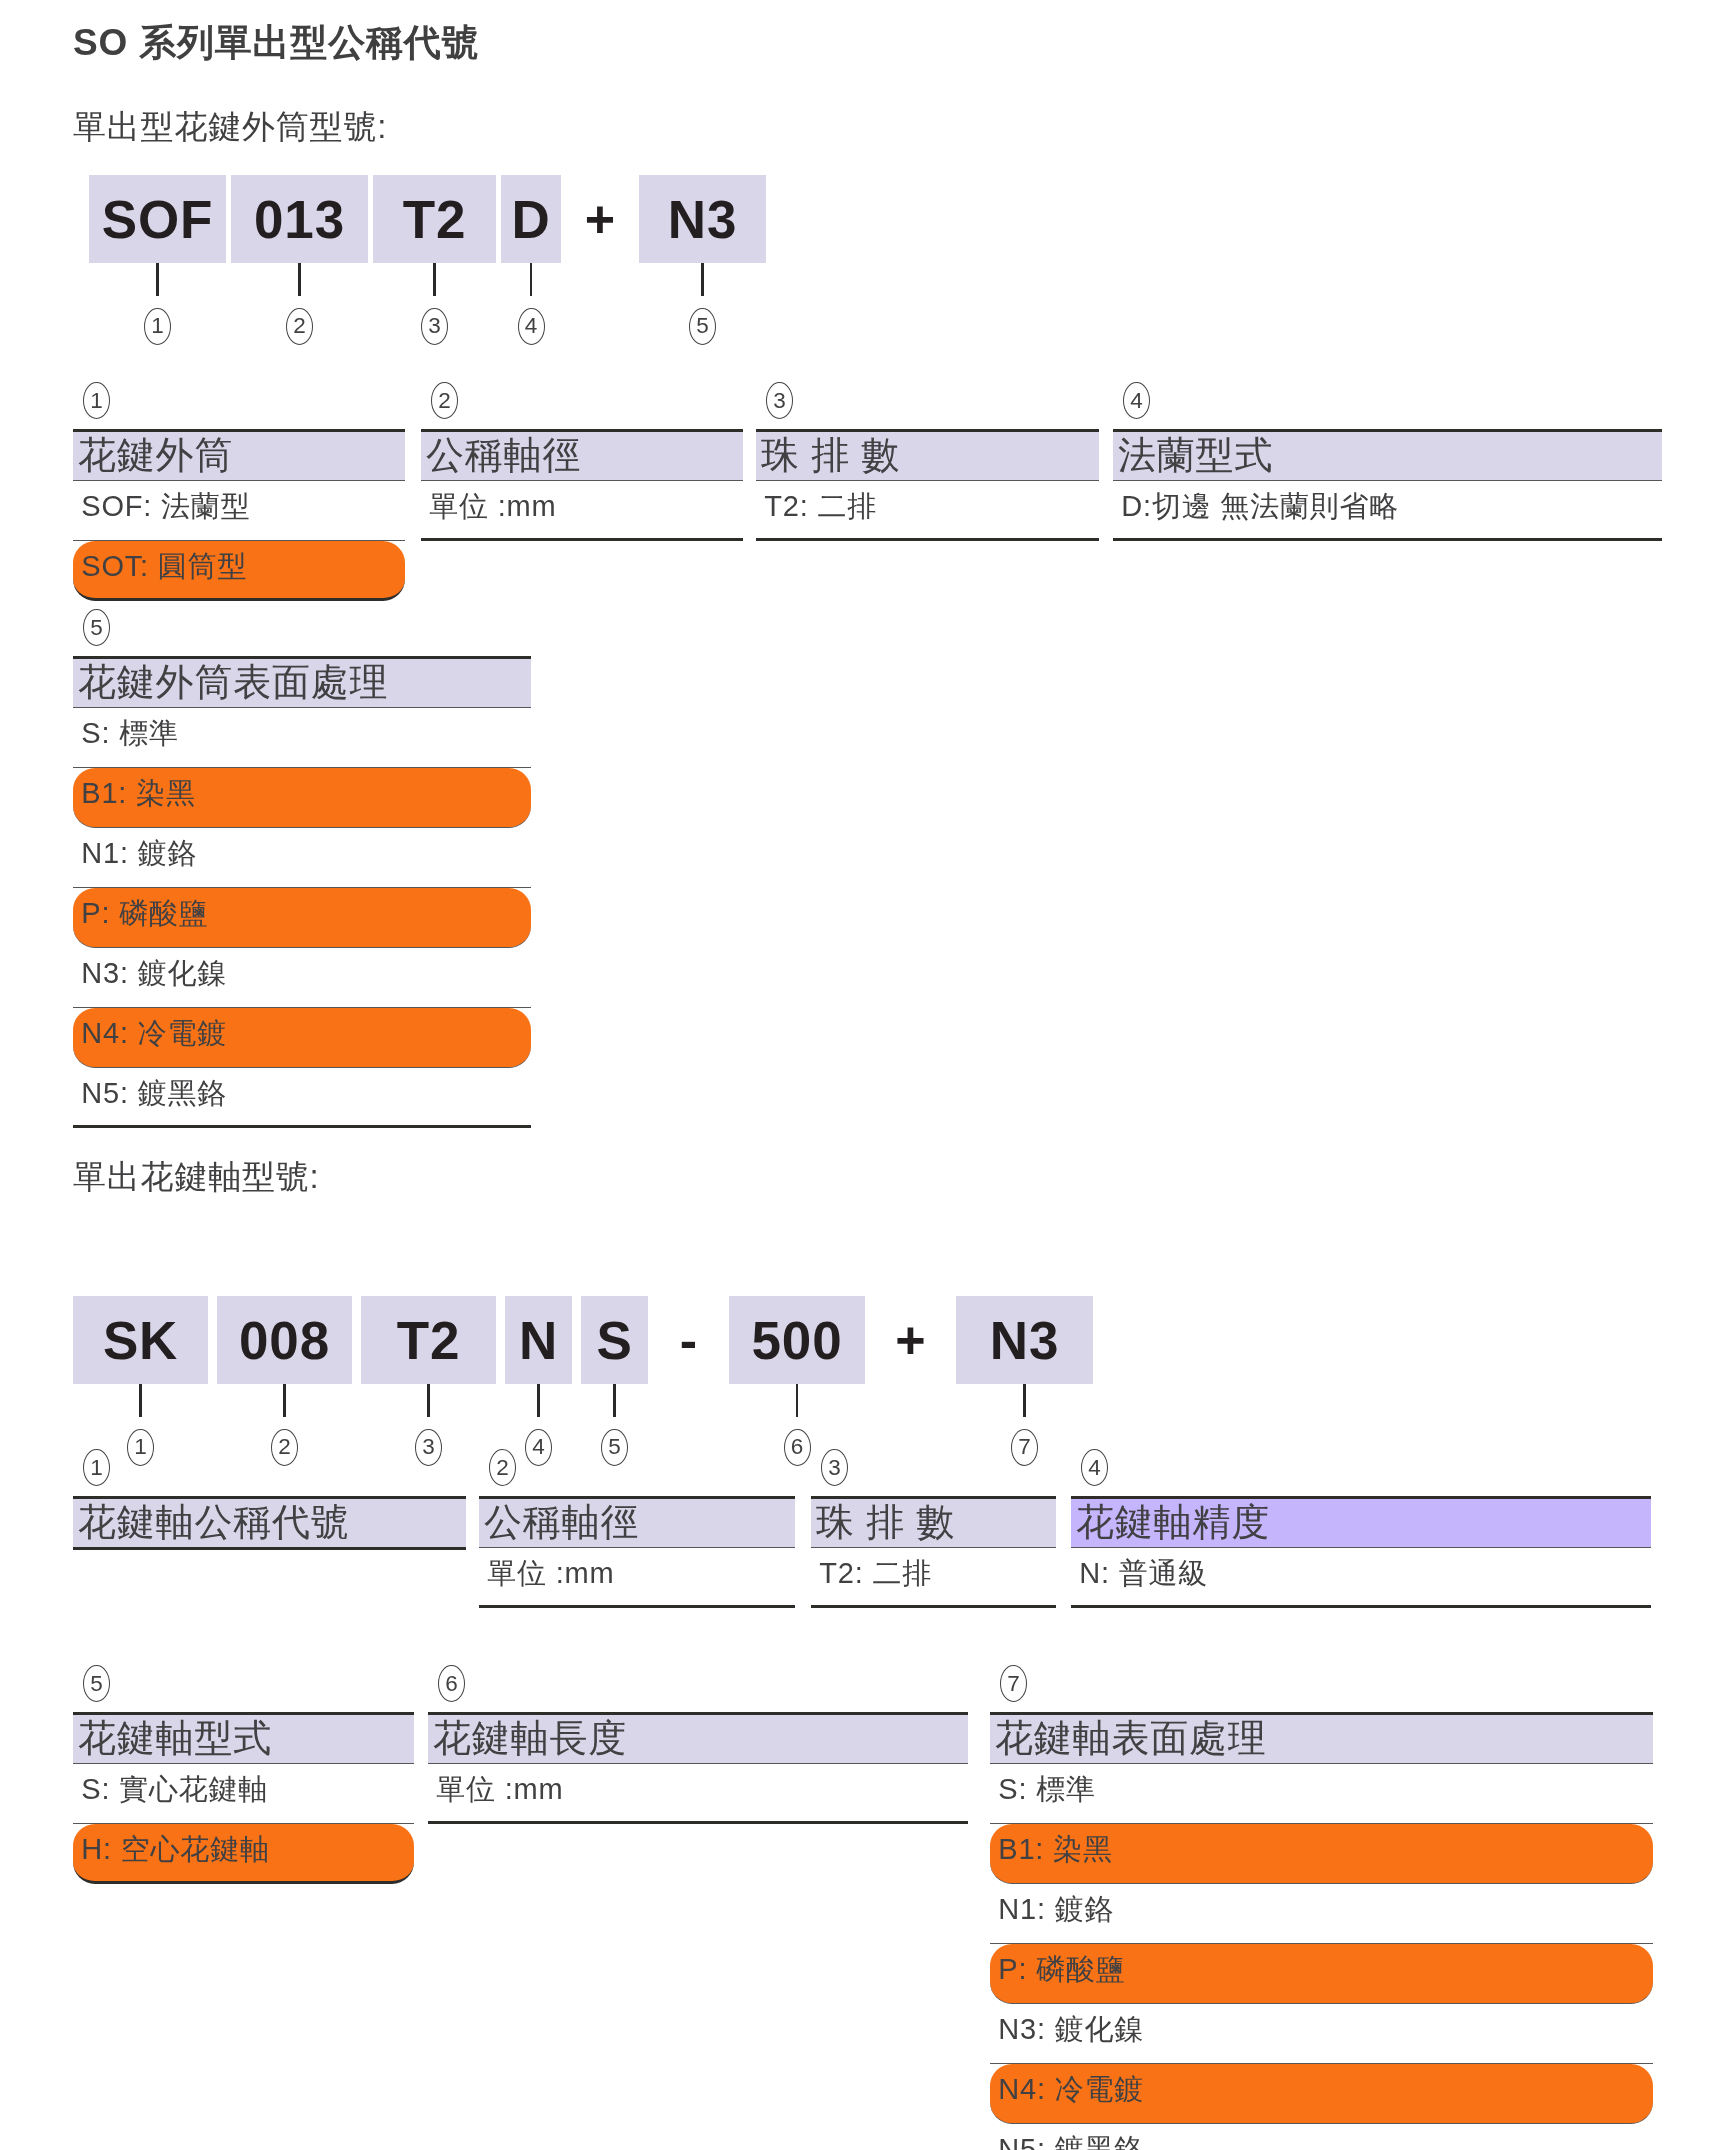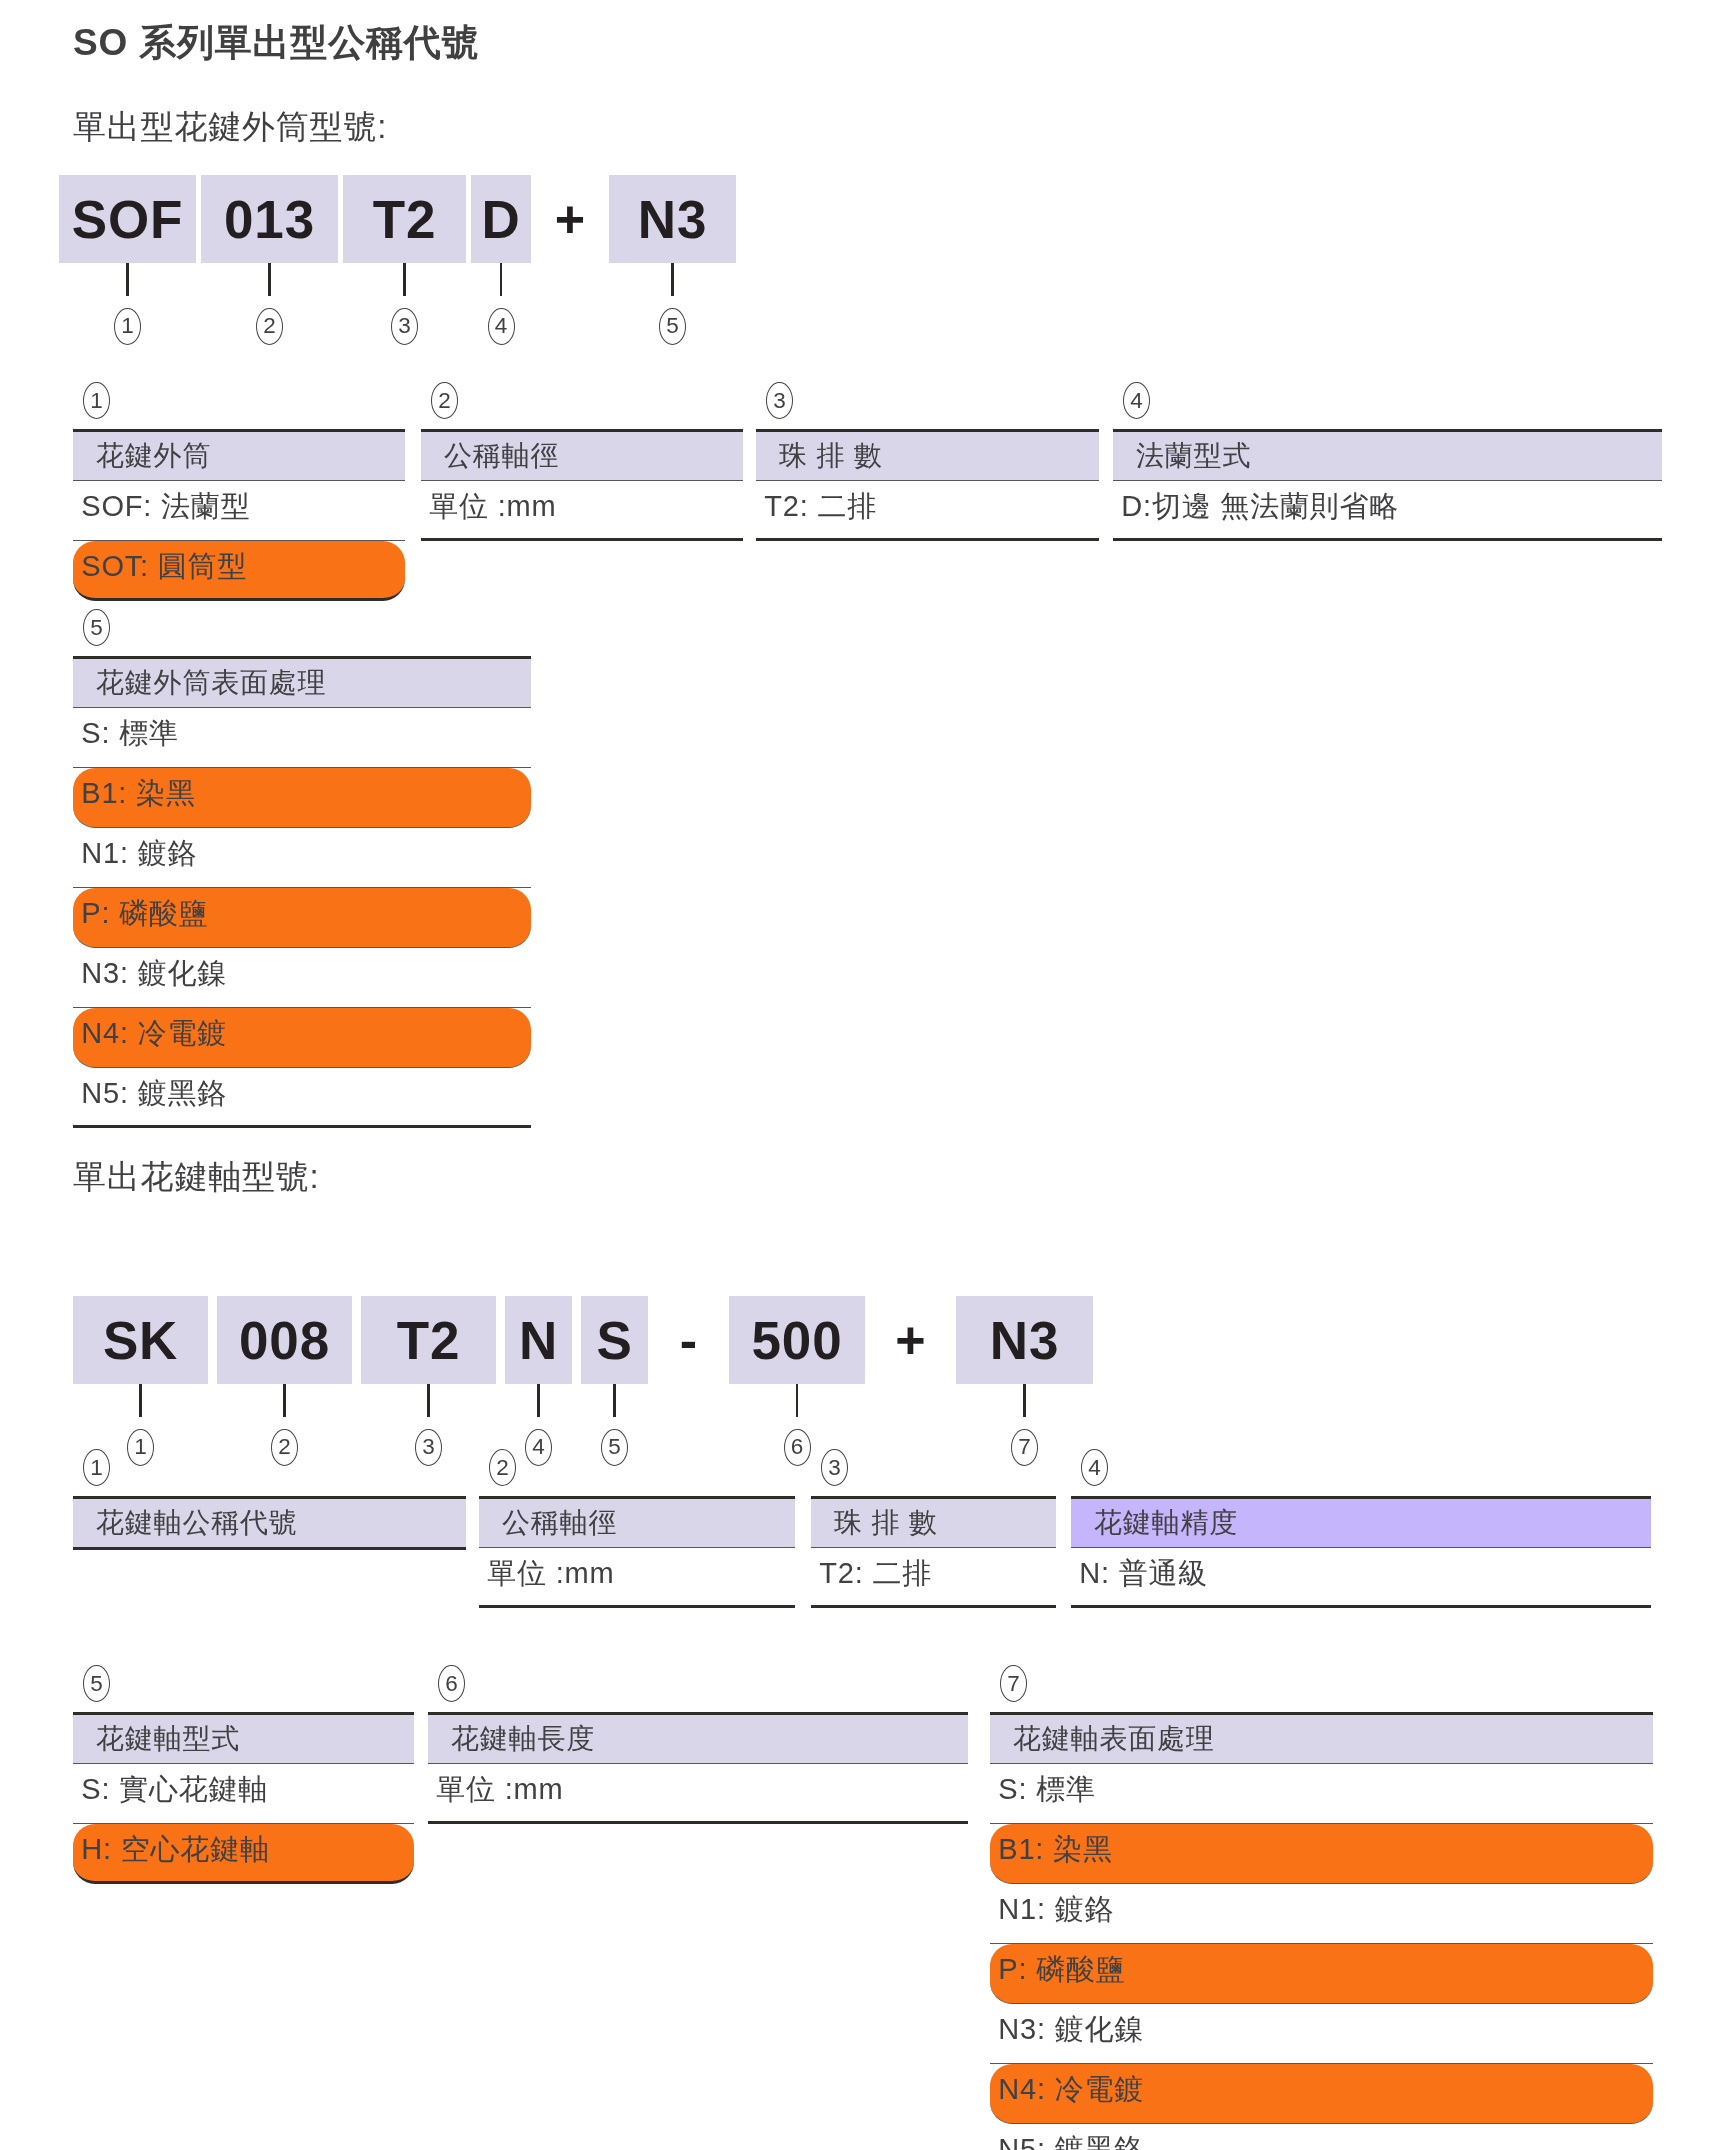--- a/index.html
+++ b/index.html
@@ -37,41 +37,41 @@
     display:flex;align-items:center;justify-content:center;
     font-size:22.5px;color:#414042;background:#ffffff;
     box-sizing:border-box;
   }
   
   .spec-table{position:absolute;}
   .spec-table .circle-num{margin:0 0 10px 10px;}
   .tbl-header{
     height:48px;line-height:47px;
     border-top:3.3px solid #2f2d2a;border-bottom:1.7px solid #55565a;
-    font-size:28px;color:#414042;padding-left:23px;
+    font-size:38px;color:#414042;padding-left:5px;
     box-sizing:content-box;letter-spacing:0.8px;
   }
   .tbl-header.thick-bottom{border-bottom:3.3px solid #2f2d2a;}
   .tbl-row{
     height:60px;line-height:50px;
     border-bottom:1.7px solid #55565a;
     font-size:29px;color:#414042;padding-left:8.3px;
     box-sizing:border-box;letter-spacing:0.8px;background:#ffffff;
   }
   .tbl-row.shaded{background:#f97316;border-radius:22px;}
   .tbl-row.last{border-bottom:3.3px solid #2f2d2a;}
 </style>
 </head>
 <body>
 
 <div class="page">
   <div class="title">SO 系列單出型公稱代號</div>
   <div class="subtitle" style="top:105px">單出型花鍵外筒型號:</div>
 
-  <div class="code-row" id="code1" style="left:59px;top:175px;gap:5px">
+  <div class="code-row" id="code1" style="left:89px;top:175px;gap:5px">
       <div class="code-unit" style="width: 137px;">
         <div class="code-block" style="background: rgb(217, 214, 233);">SOF</div>
         <div class="stem"></div>
         <div class="circle-num">1</div>
       </div>
       <div class="code-unit" style="width: 137px;">
         <div class="code-block" style="background: rgb(217, 214, 233);">013</div>
         <div class="stem"></div>
         <div class="circle-num">2</div>
       </div>

